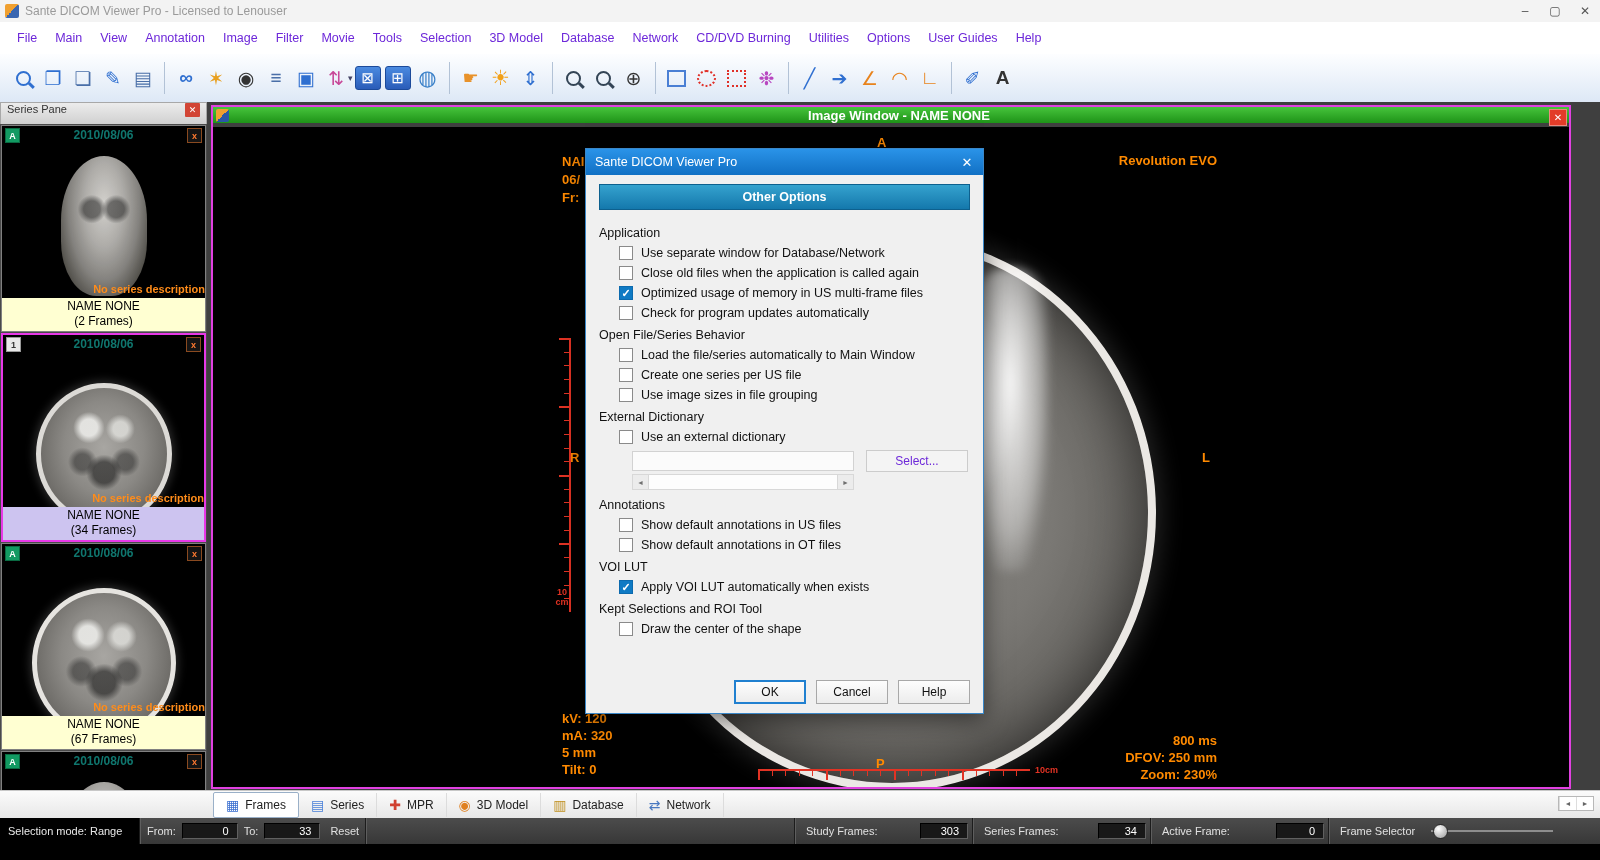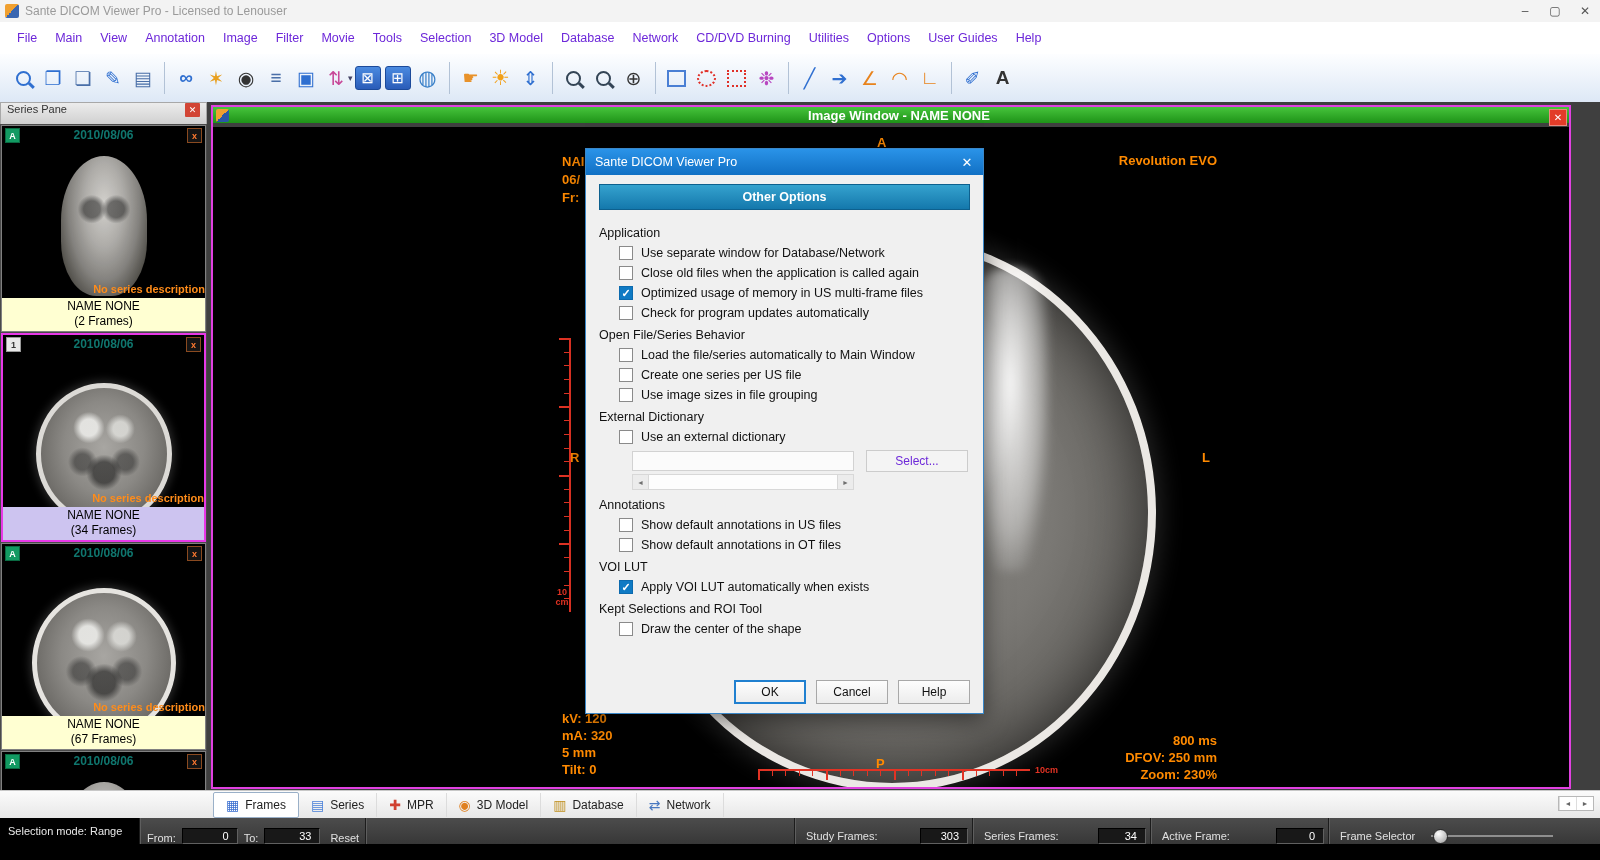--- a/index.html
+++ b/index.html
@@ -165,21 +165,21 @@
   .tab.active{background:#ffffff;border:1px solid #9ab0c8;border-radius:2px;}
   .tab-icon{font-size:14px;}
   .ti-frames{color:#3a6fd0;} .ti-series{color:#4a80d8;} .ti-mpr{color:#d04030;}
   .ti-3d{color:#e08020;} .ti-db{color:#c09020;} .ti-net{color:#4878c0;}
   .tab-scroll{position:absolute;right:6px;top:5px;display:flex;border:1px solid #b8b8b8;background:#fff;}
   .tab-scroll span{width:16px;height:13px;display:flex;align-items:center;justify-content:center;
                    font-size:7px;color:#666;border-left:1px solid #ddd;}
 
   
   .statusbar{position:absolute;left:0;right:0;top:818px;height:26px;color:#e8e8e8;font-size:11px;
-             background:linear-gradient(#4c4c4c,#373737);display:flex;align-items:flex-end;}
+             background:linear-gradient(#4c4c4c,#373737);display:flex;align-items:center;}
   .sb-seg1{width:131px;height:100%;background:#000;display:flex;align-items:center;padding-left:8px;flex:none;}
   .sb-sep{width:0;height:100%;border-left:1px solid #1c1c1c;border-right:1px solid #5e5e5e;flex:none;}
   .sb-label{margin:0 6px;white-space:nowrap;color:#e0e0e0;}
   .sb-box{background:#181818;border:1px solid #000;border-right-color:#606060;border-bottom-color:#606060;
           padding:1px 8px;min-width:30px;text-align:right;color:#fff;}
   .sb-spacer{flex:1;}
   .sb-pair{display:flex;align-items:center;justify-content:space-between;width:168px;padding:0 4px;flex:none;}
   .sb-sel{display:flex;align-items:center;width:262px;padding:0 4px;flex:none;}
   .sb-slider{position:relative;width:122px;height:16px;margin-left:10px;}
   .sb-track{position:absolute;left:0;right:0;top:7px;height:2px;background:#8e8e8e;}

